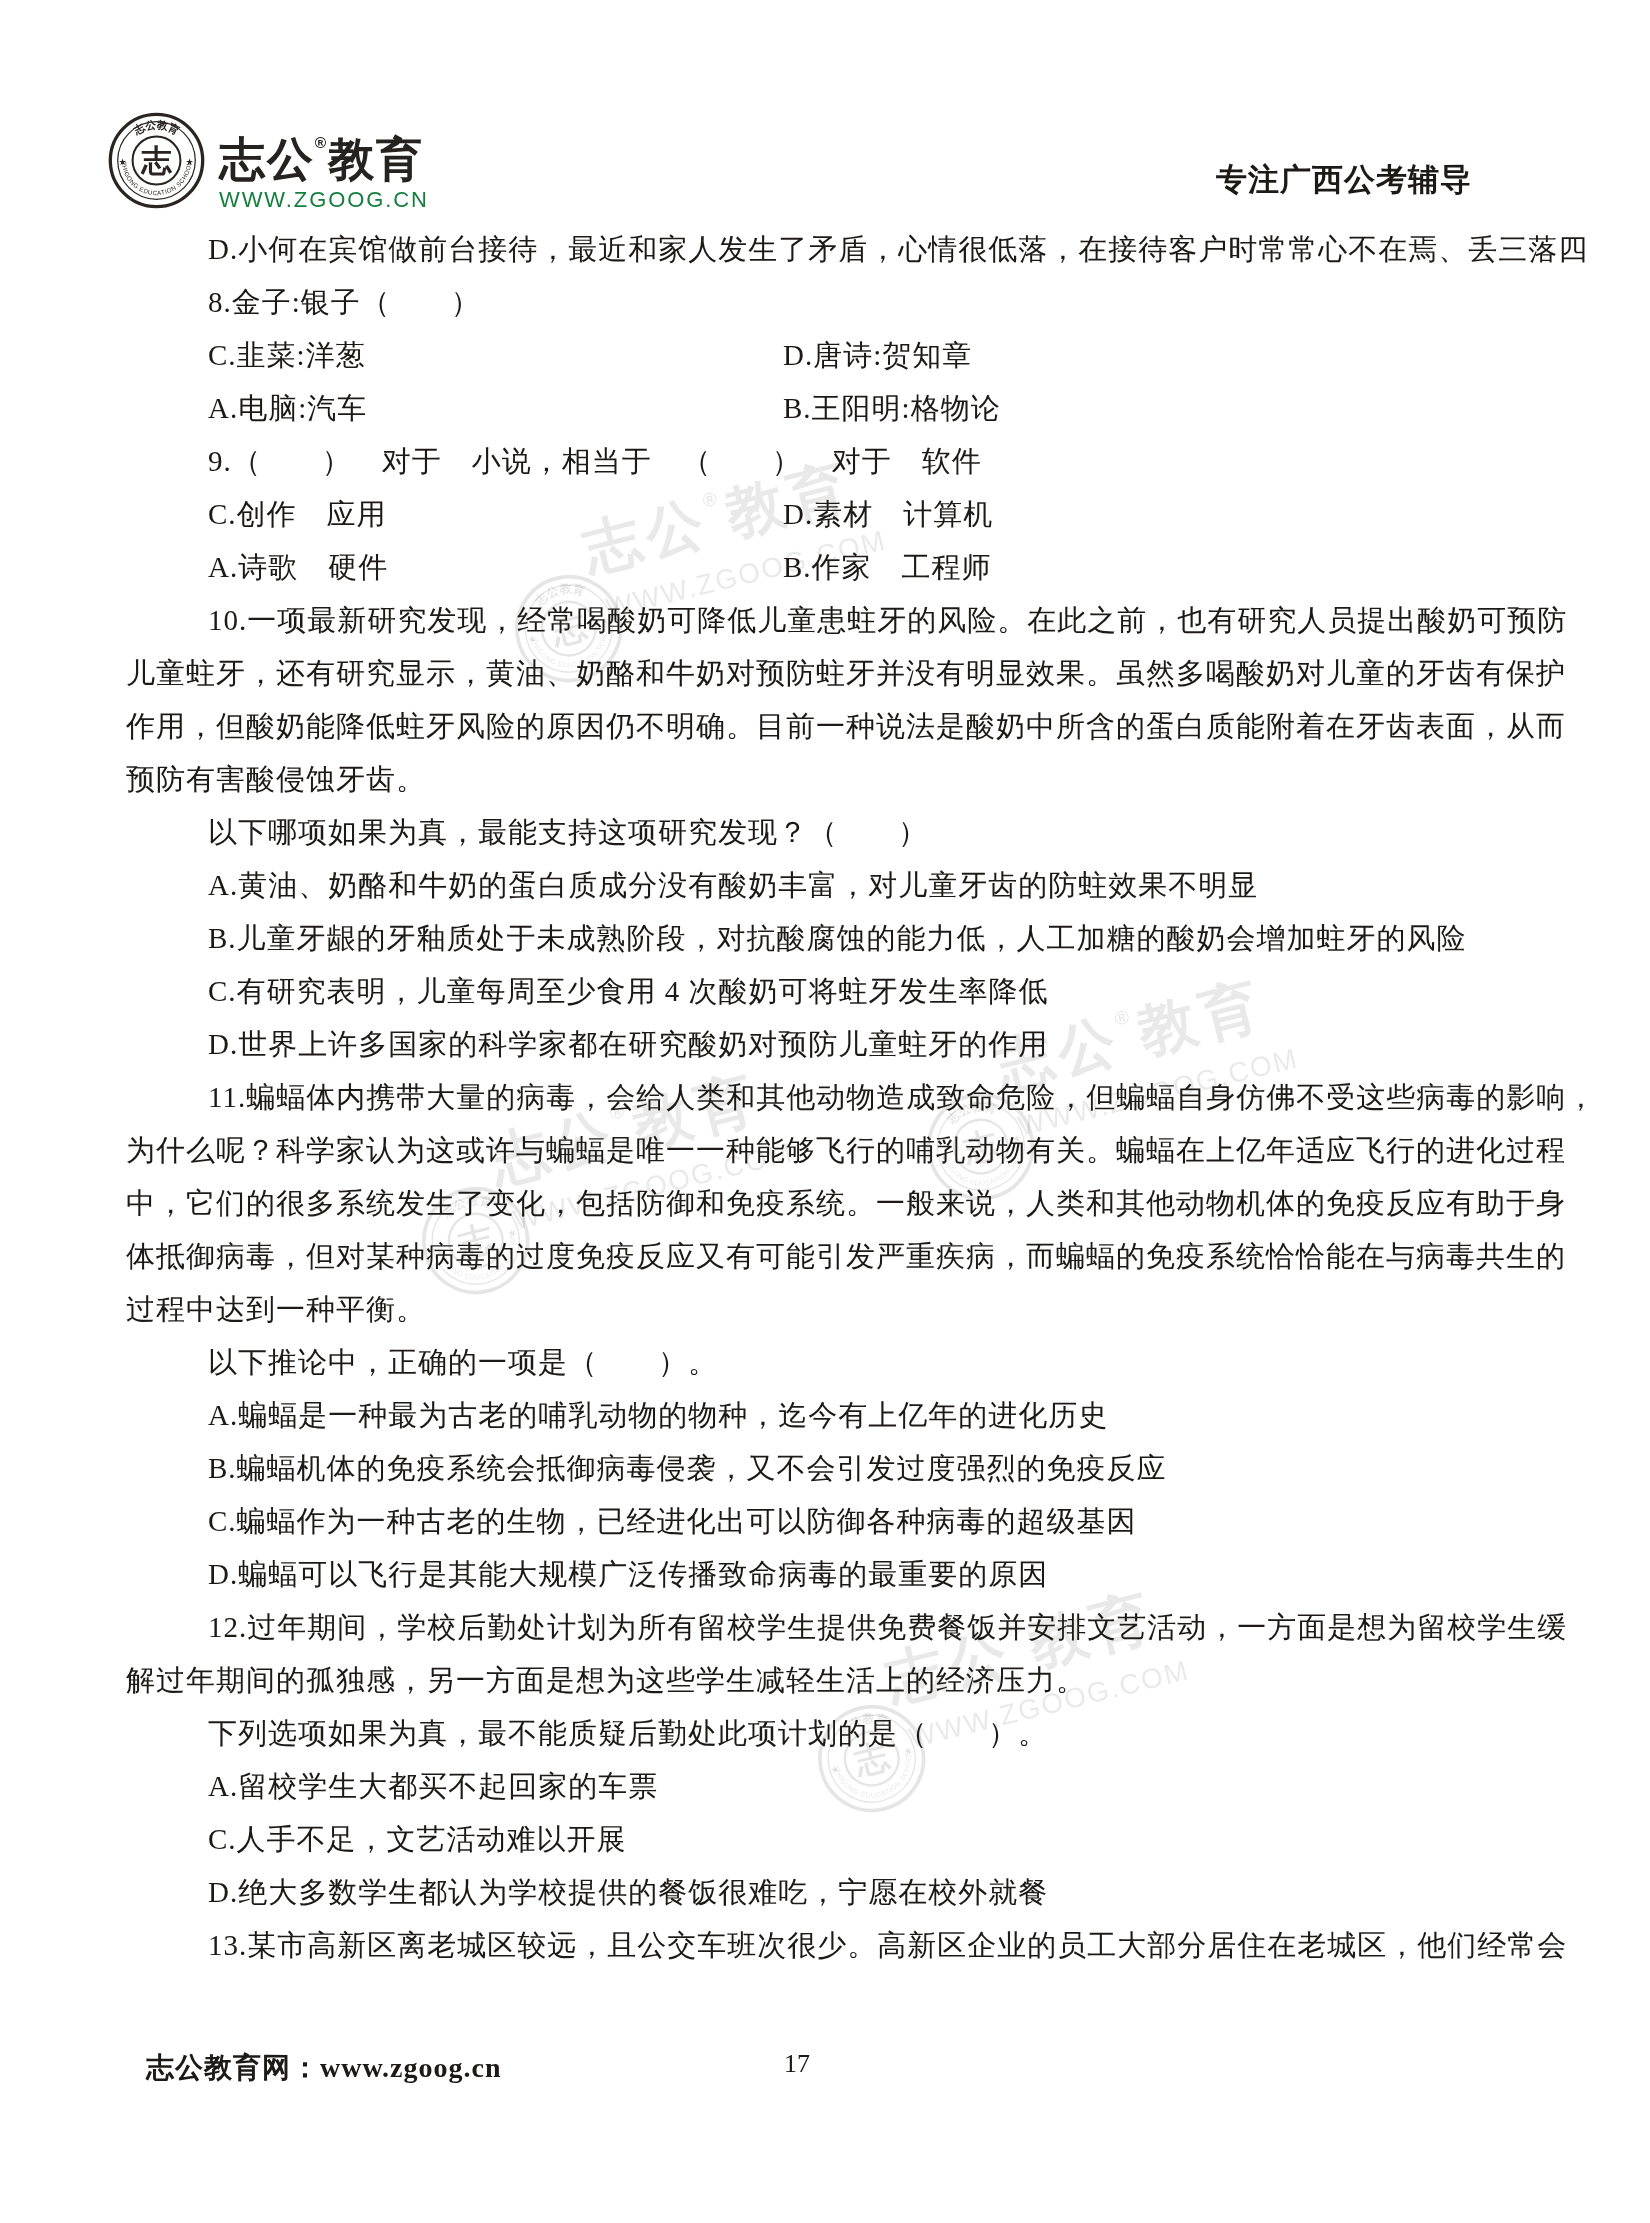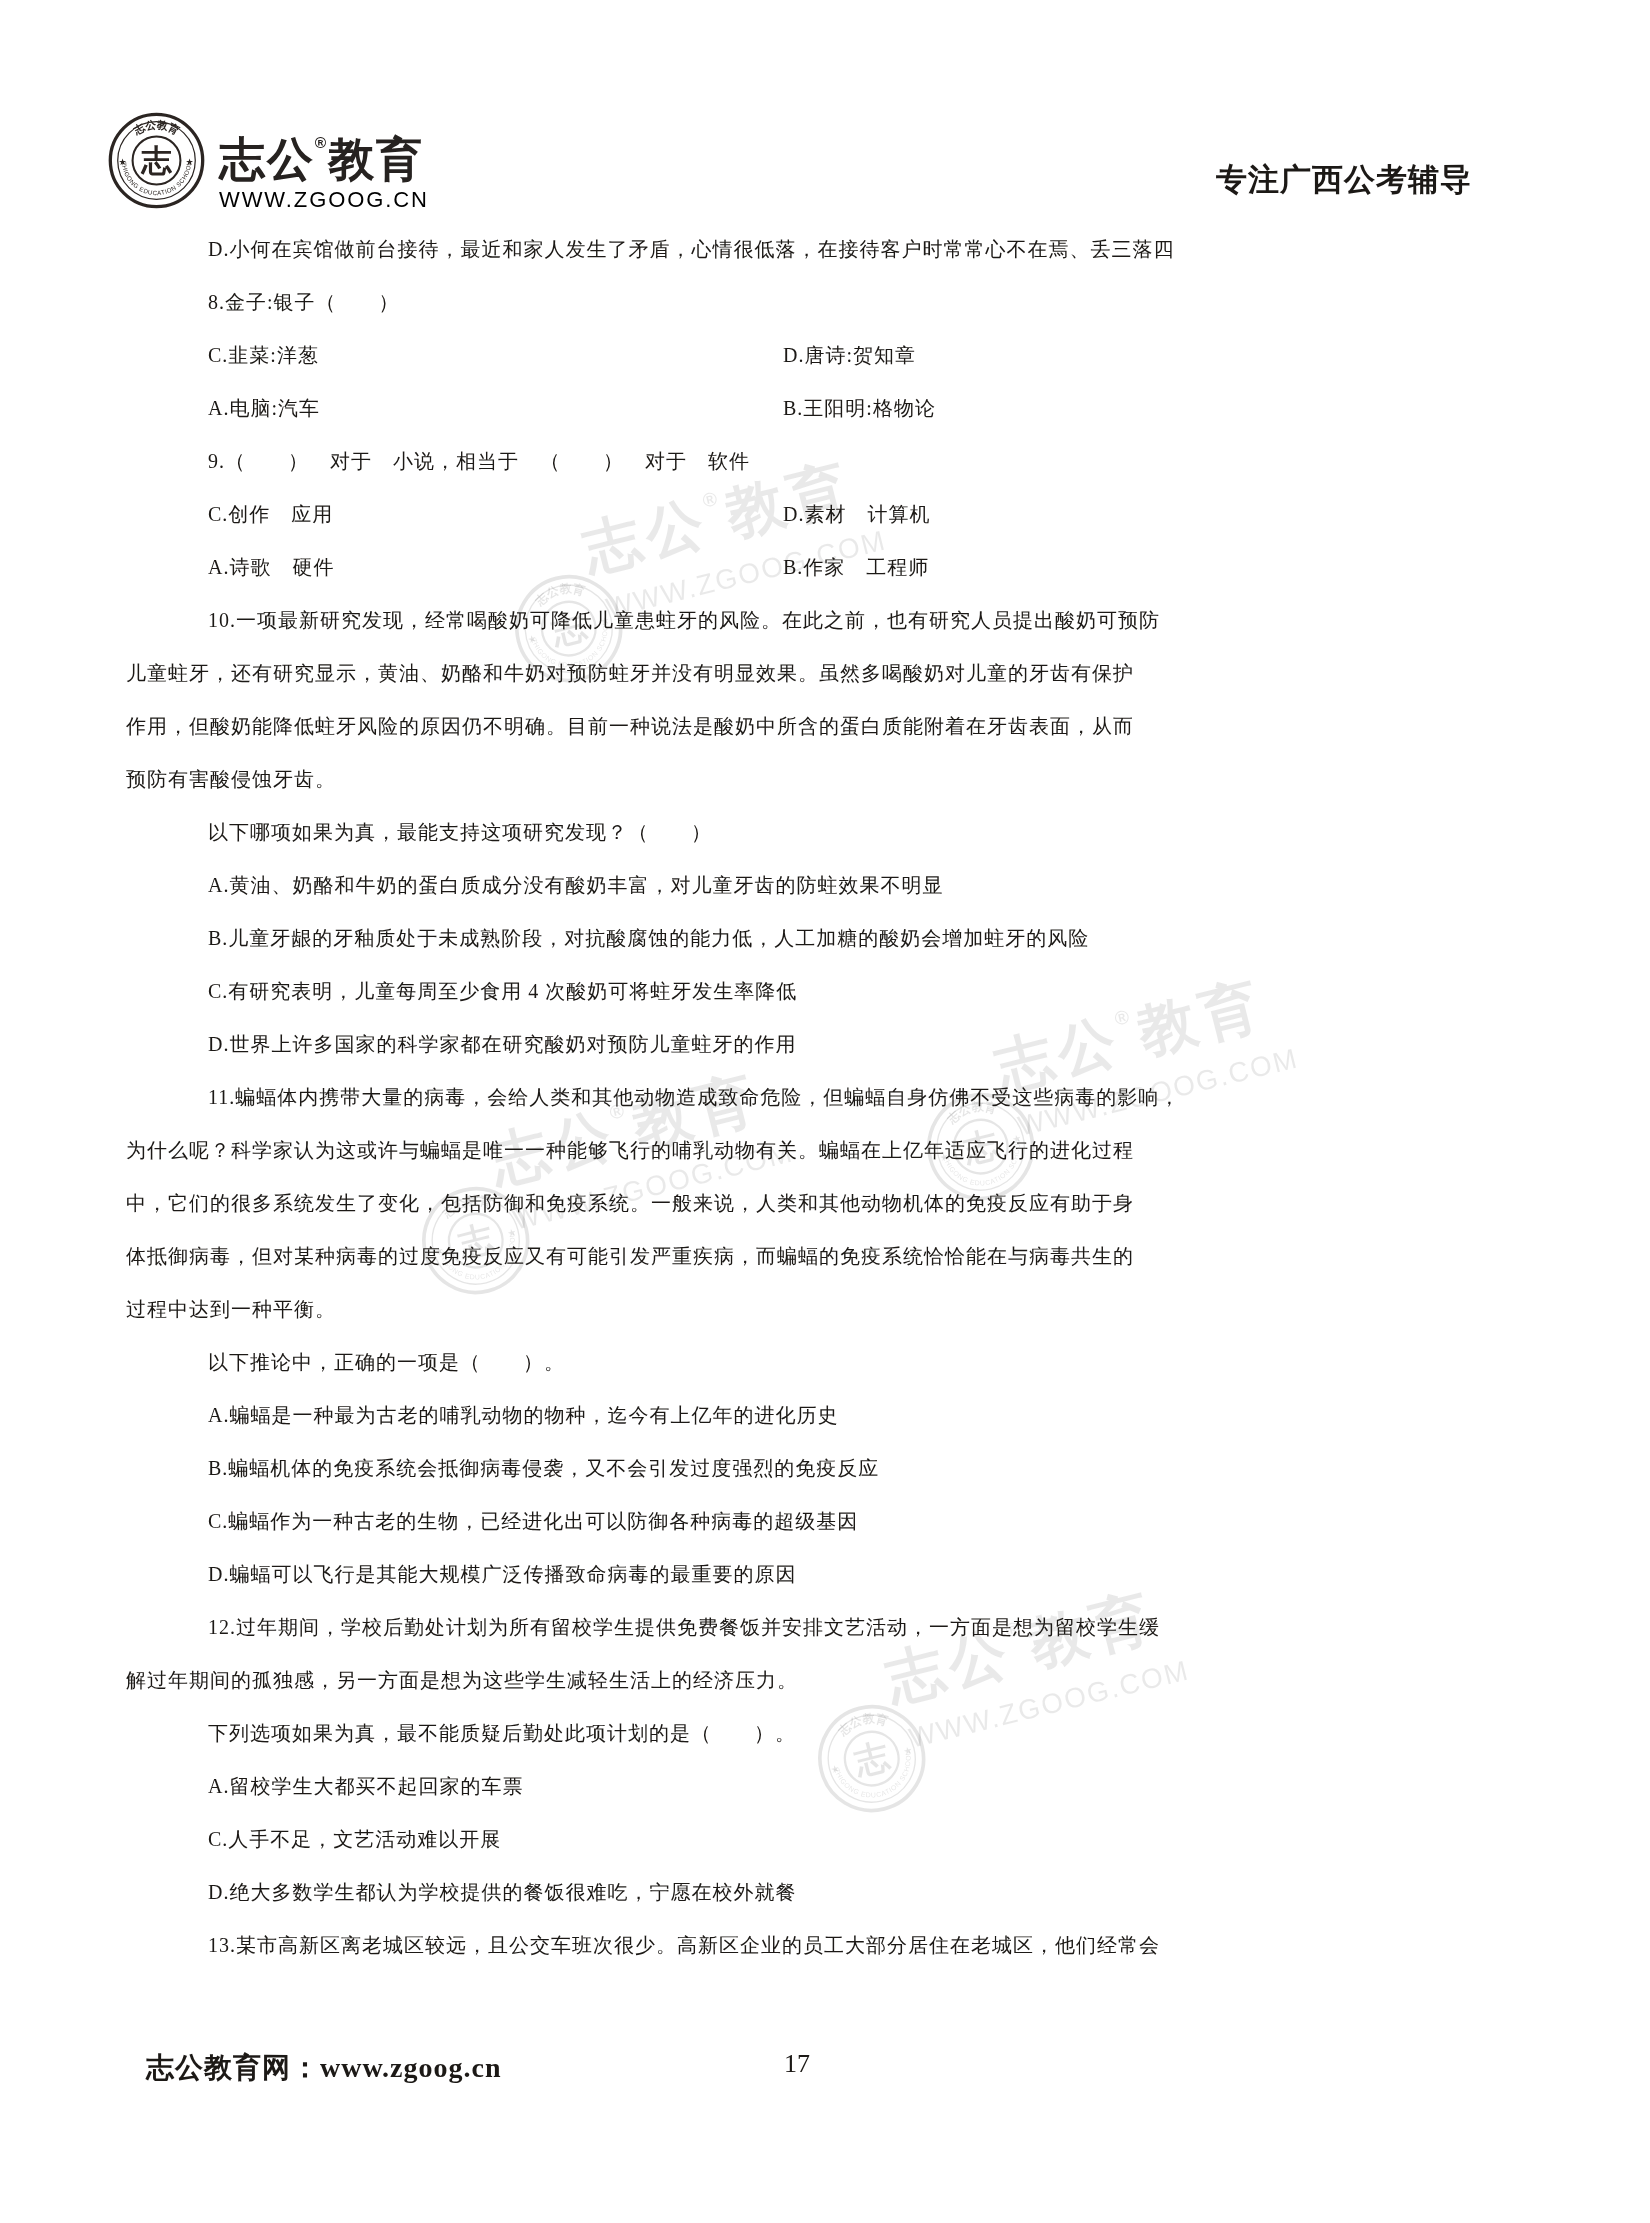--- a/index.html
+++ b/index.html
@@ -15,34 +15,34 @@
   .seal-header{position:absolute;left:107px;top:111px;width:99px;height:99px;color:#2b2522;}
   .brand{position:absolute;left:219px;top:115px;}
   .brand-name{
     font-family:"Liberation Sans","DejaVu Sans",sans-serif;
     font-weight:900;font-size:46px;letter-spacing:1.9px;color:#262220;line-height:56px;
     white-space:nowrap;
   }
   .brand-name sup{font-size:15.5px;vertical-align:27px;}
   .brand-url{
     font-family:"Liberation Sans","DejaVu Sans",sans-serif;
-    font-size:22px;letter-spacing:1.9px;color:#000000;line-height:25px;white-space:nowrap;
+    font-size:22px;letter-spacing:1.9px;color:#15803d;line-height:25px;white-space:nowrap;
   }
   .tagline{
     position:absolute;right:179px;top:159px;
     font-size:31px;font-weight:bold;letter-spacing:1px;white-space:nowrap;
   }
   
   #content{
     position:absolute;left:126px;top:223px;width:1417px;z-index:2;
   }
   .line{
     position:relative;
     height:53px;line-height:53px;
-    font-size:20px;letter-spacing:1px;
+    font-size:29px;letter-spacing:1px;
     white-space:nowrap;
   }
   .line.ind{padding-left:82px;}
   .opt-r{position:absolute;left:657px;top:0;}
   
   .wm{
     position:absolute;width:446px;height:184px;z-index:1;
     transform:rotate(-14deg);
     pointer-events:none;
   }

